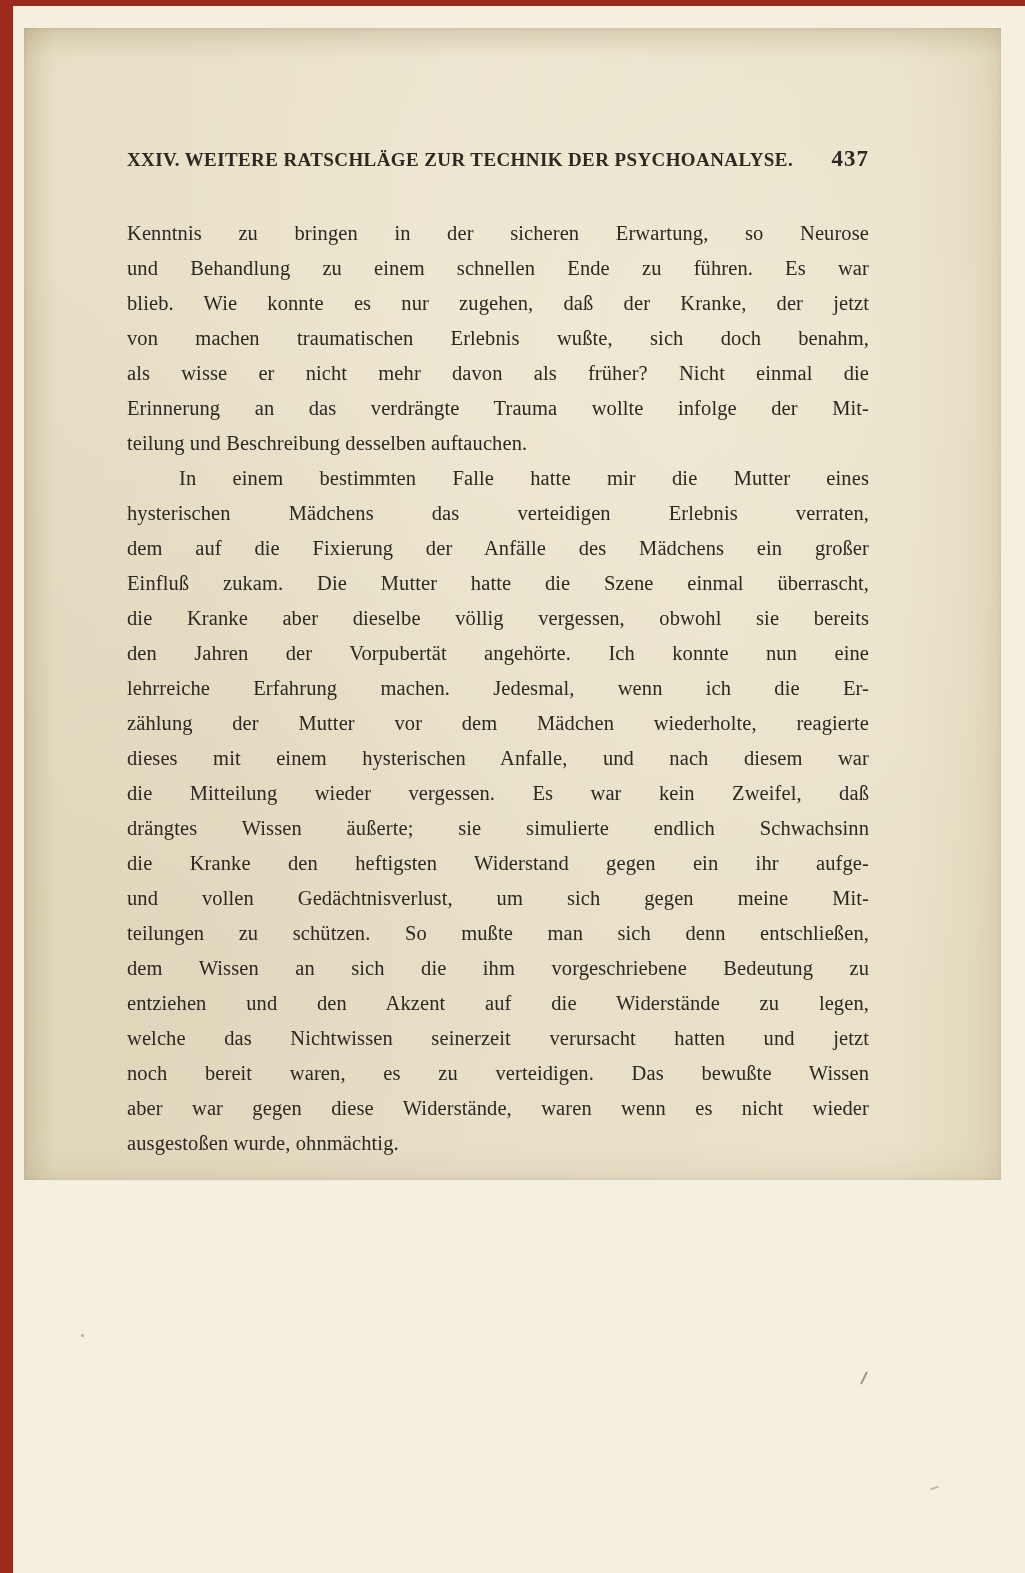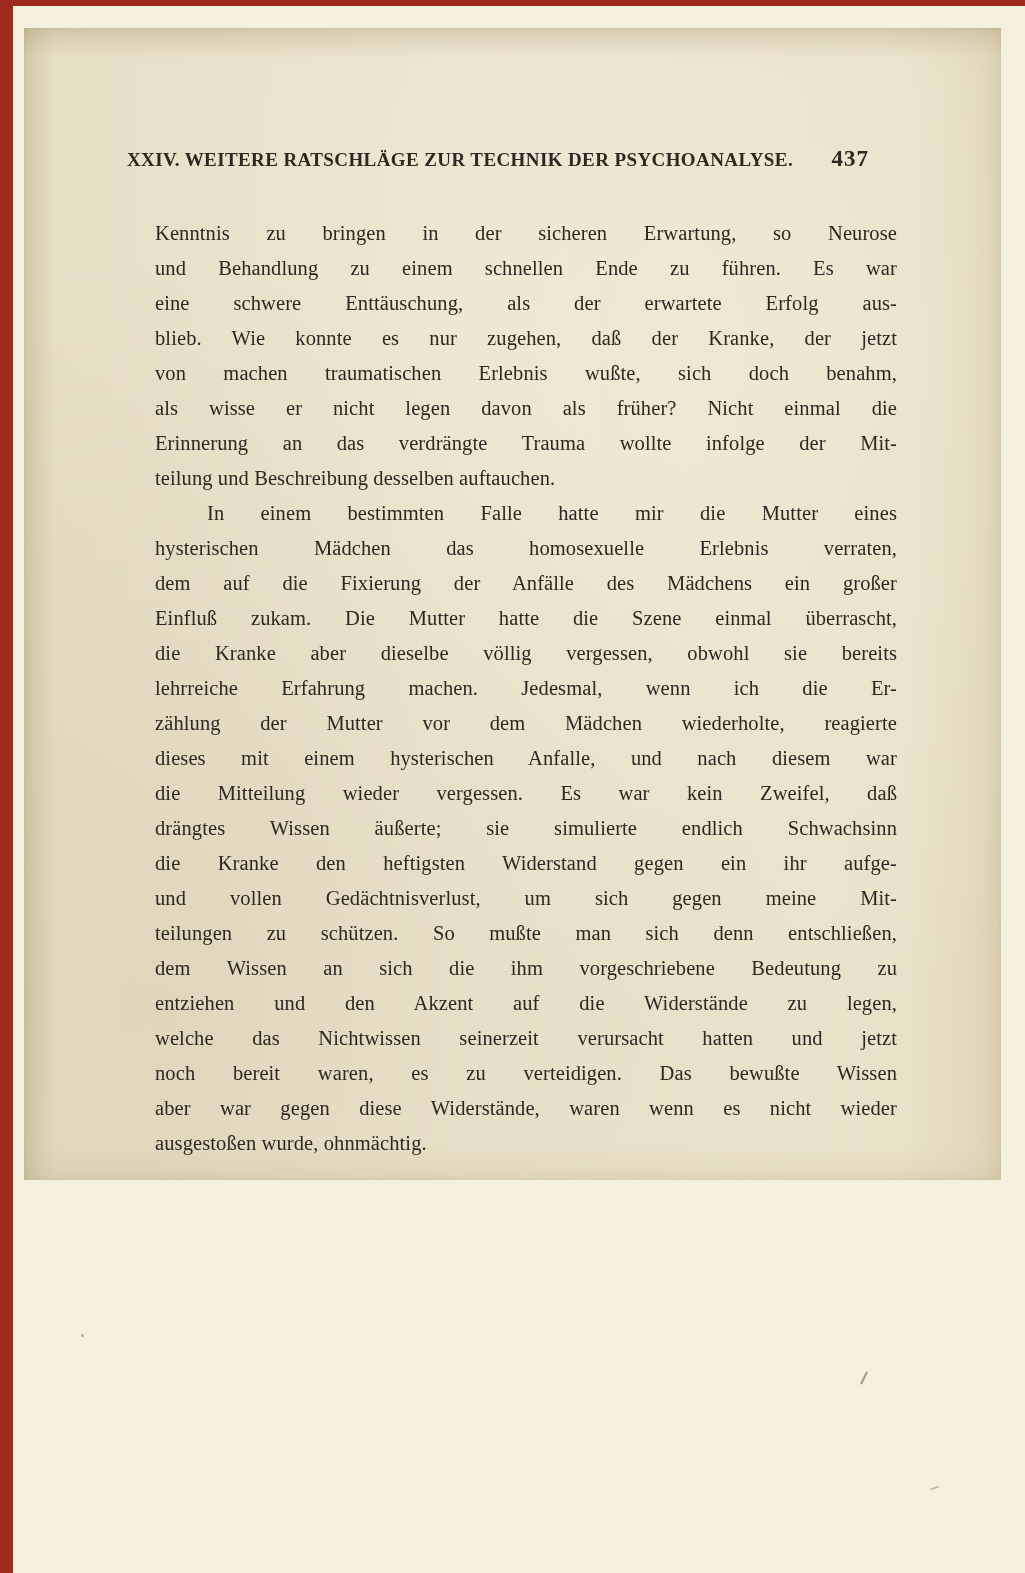--- a/index.html
+++ b/index.html
@@ -40,21 +40,20 @@
   }
   .text-block {
     position: absolute; left: 103px; top: 188px; width: 742px;
     color: var(--ink, #2e2822); font-size: 20.5px;
   }
   .paragraph { margin: 0; }
   .line {
     width: 100%; height: 35px; line-height: 35px;
     text-align: justify; text-align-last: justify;
     letter-spacing: .1px;
-    margin-left: 28px;
   }
   .line.indent { padding-left: 52px; }
   .line.last { text-align-last: left; }
   .line.last.just { text-align-last: justify; }
   .artifact { position: absolute; background: #887455; z-index: 2; border-radius: 2px; }
   .a1 { left: 839px; top: 1343px; width: 2px; height: 14px; transform: rotate(26deg); opacity: .75; }
   .a2 { left: 906px; top: 1459px; width: 9px; height: 2px; transform: rotate(-18deg); opacity: .45; }
   .a3 { left: 57px; top: 1306px; width: 3px; height: 3px; border-radius: 50%; opacity: .55; }
 </style>
 </head>
@@ -65,33 +64,33 @@
 
 <div class="page">
   <div class="header">
     <span class="running-title">XXIV. WEITERE RATSCHLÄGE ZUR TECHNIK DER PSYCHOANALYSE.</span>
     <span class="page-number">437</span>
   </div>
   <div class="text-block">
       <div class="paragraph">
         <div class="line">Kenntnis zu bringen in der sicheren Erwartung, so Neurose</div>
         <div class="line">und Behandlung zu einem schnellen Ende zu führen. Es war</div>
-        <div class="line">eine schwere Enttäuschung, als der erwartete Erfolg aus-</div>
         <div class="line">blieb. Wie konnte es nur zugehen, daß der Kranke, der jetzt</div>
         <div class="line">von machen traumatischen Erlebnis wußte, sich doch benahm,</div>
-        <div class="line">als wisse er nicht legen davon als früher? Nicht einmal die</div>
+        <div class="line">als wisse er nicht mehr davon als früher? Nicht einmal die</div>
         <div class="line">Erinnerung an das verdrängte Trauma wollte infolge der Mit-</div>
         <div class="line last">teilung und Beschreibung desselben auftauchen.</div>
       </div>
       <div class="paragraph">
         <div class="line indent">In einem bestimmten Falle hatte mir die Mutter eines</div>
-        <div class="line">hysterischen Mädchen das homosexuelle Erlebnis verraten,</div>
+        <div class="line">hysterischen Mädchens das verteidigen Erlebnis verraten,</div>
         <div class="line">dem auf die Fixierung der Anfälle des Mädchens ein großer</div>
         <div class="line">Einfluß zukam. Die Mutter hatte die Szene einmal überrascht,</div>
         <div class="line">die Kranke aber dieselbe völlig vergessen, obwohl sie bereits</div>
+        <div class="line">den Jahren der Vorpubertät angehörte. Ich konnte nun eine</div>
         <div class="line">lehrreiche Erfahrung machen. Jedesmal, wenn ich die Er-</div>
         <div class="line">zählung der Mutter vor dem Mädchen wiederholte, reagierte</div>
         <div class="line">dieses mit einem hysterischen Anfalle, und nach diesem war</div>
         <div class="line">die Mitteilung wieder vergessen. Es war kein Zweifel, daß</div>
         <div class="line">drängtes Wissen äußerte; sie simulierte endlich Schwachsinn</div>
         <div class="line">die Kranke den heftigsten Widerstand gegen ein ihr aufge-</div>
         <div class="line">und vollen Gedächtnisverlust, um sich gegen meine Mit-</div>
         <div class="line">teilungen zu schützen. So mußte man sich denn entschließen,</div>
         <div class="line">dem Wissen an sich die ihm vorgeschriebene Bedeutung zu</div>
         <div class="line">entziehen und den Akzent auf die Widerstände zu legen,</div>

